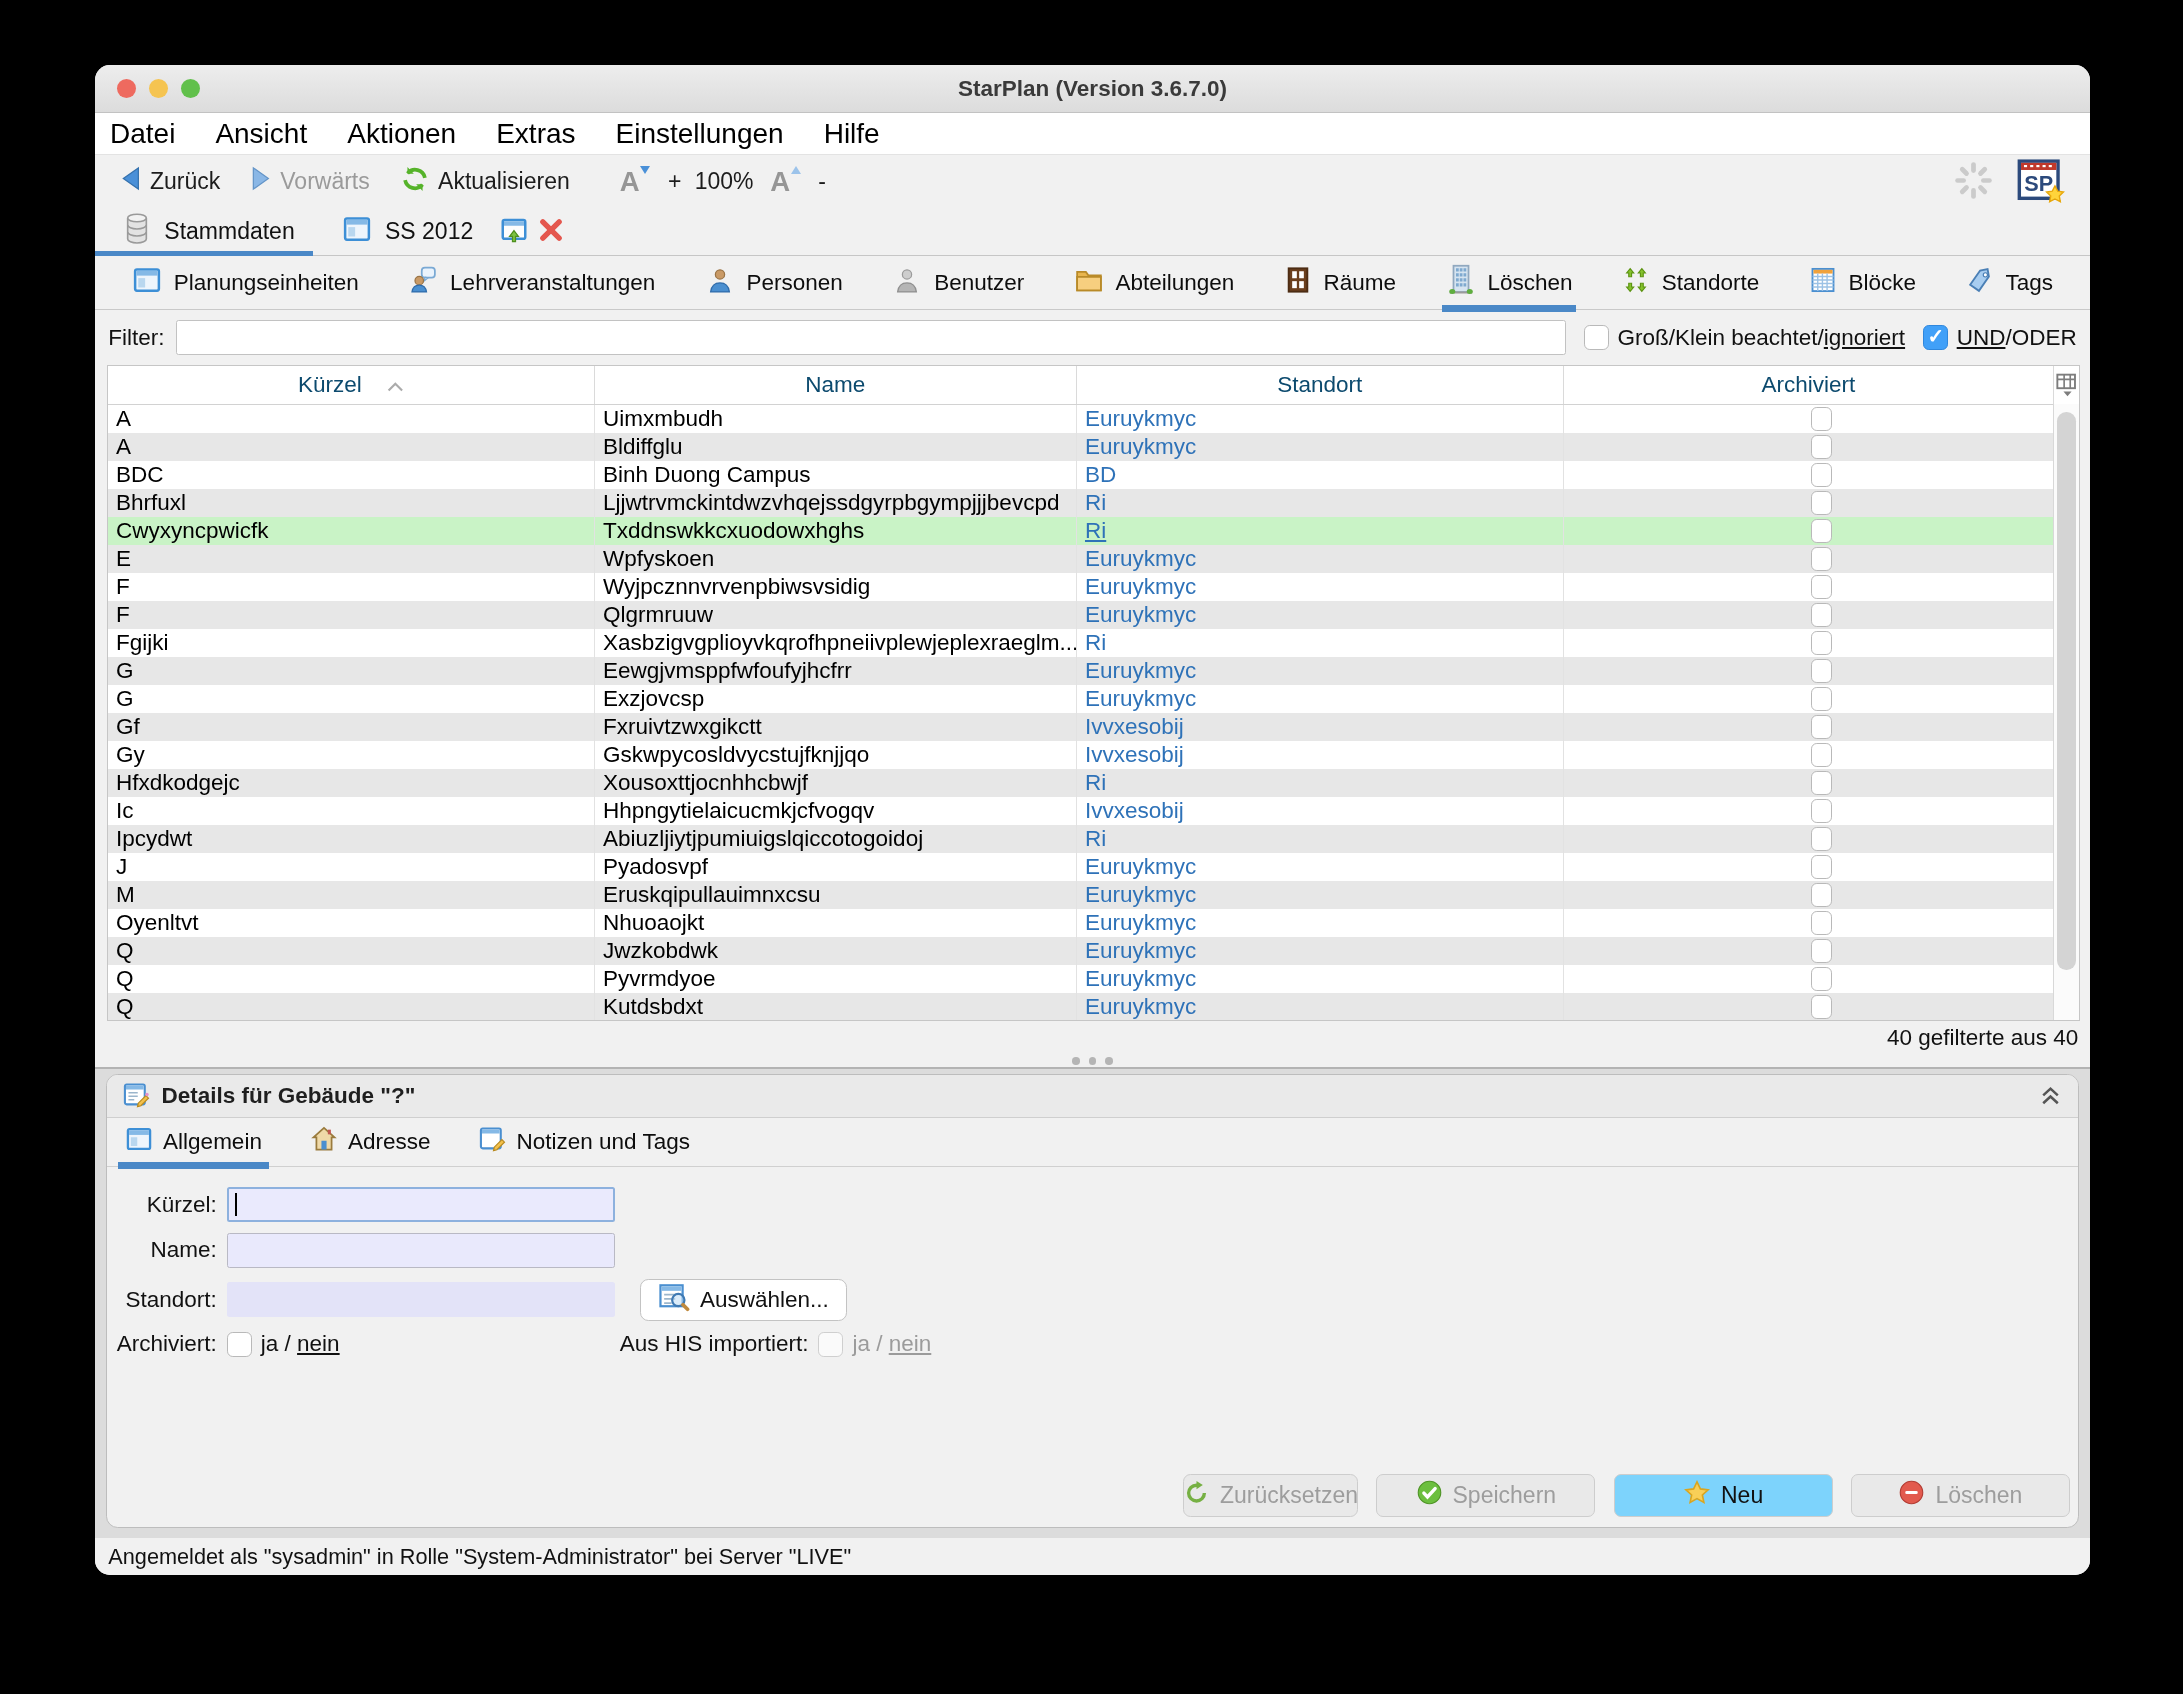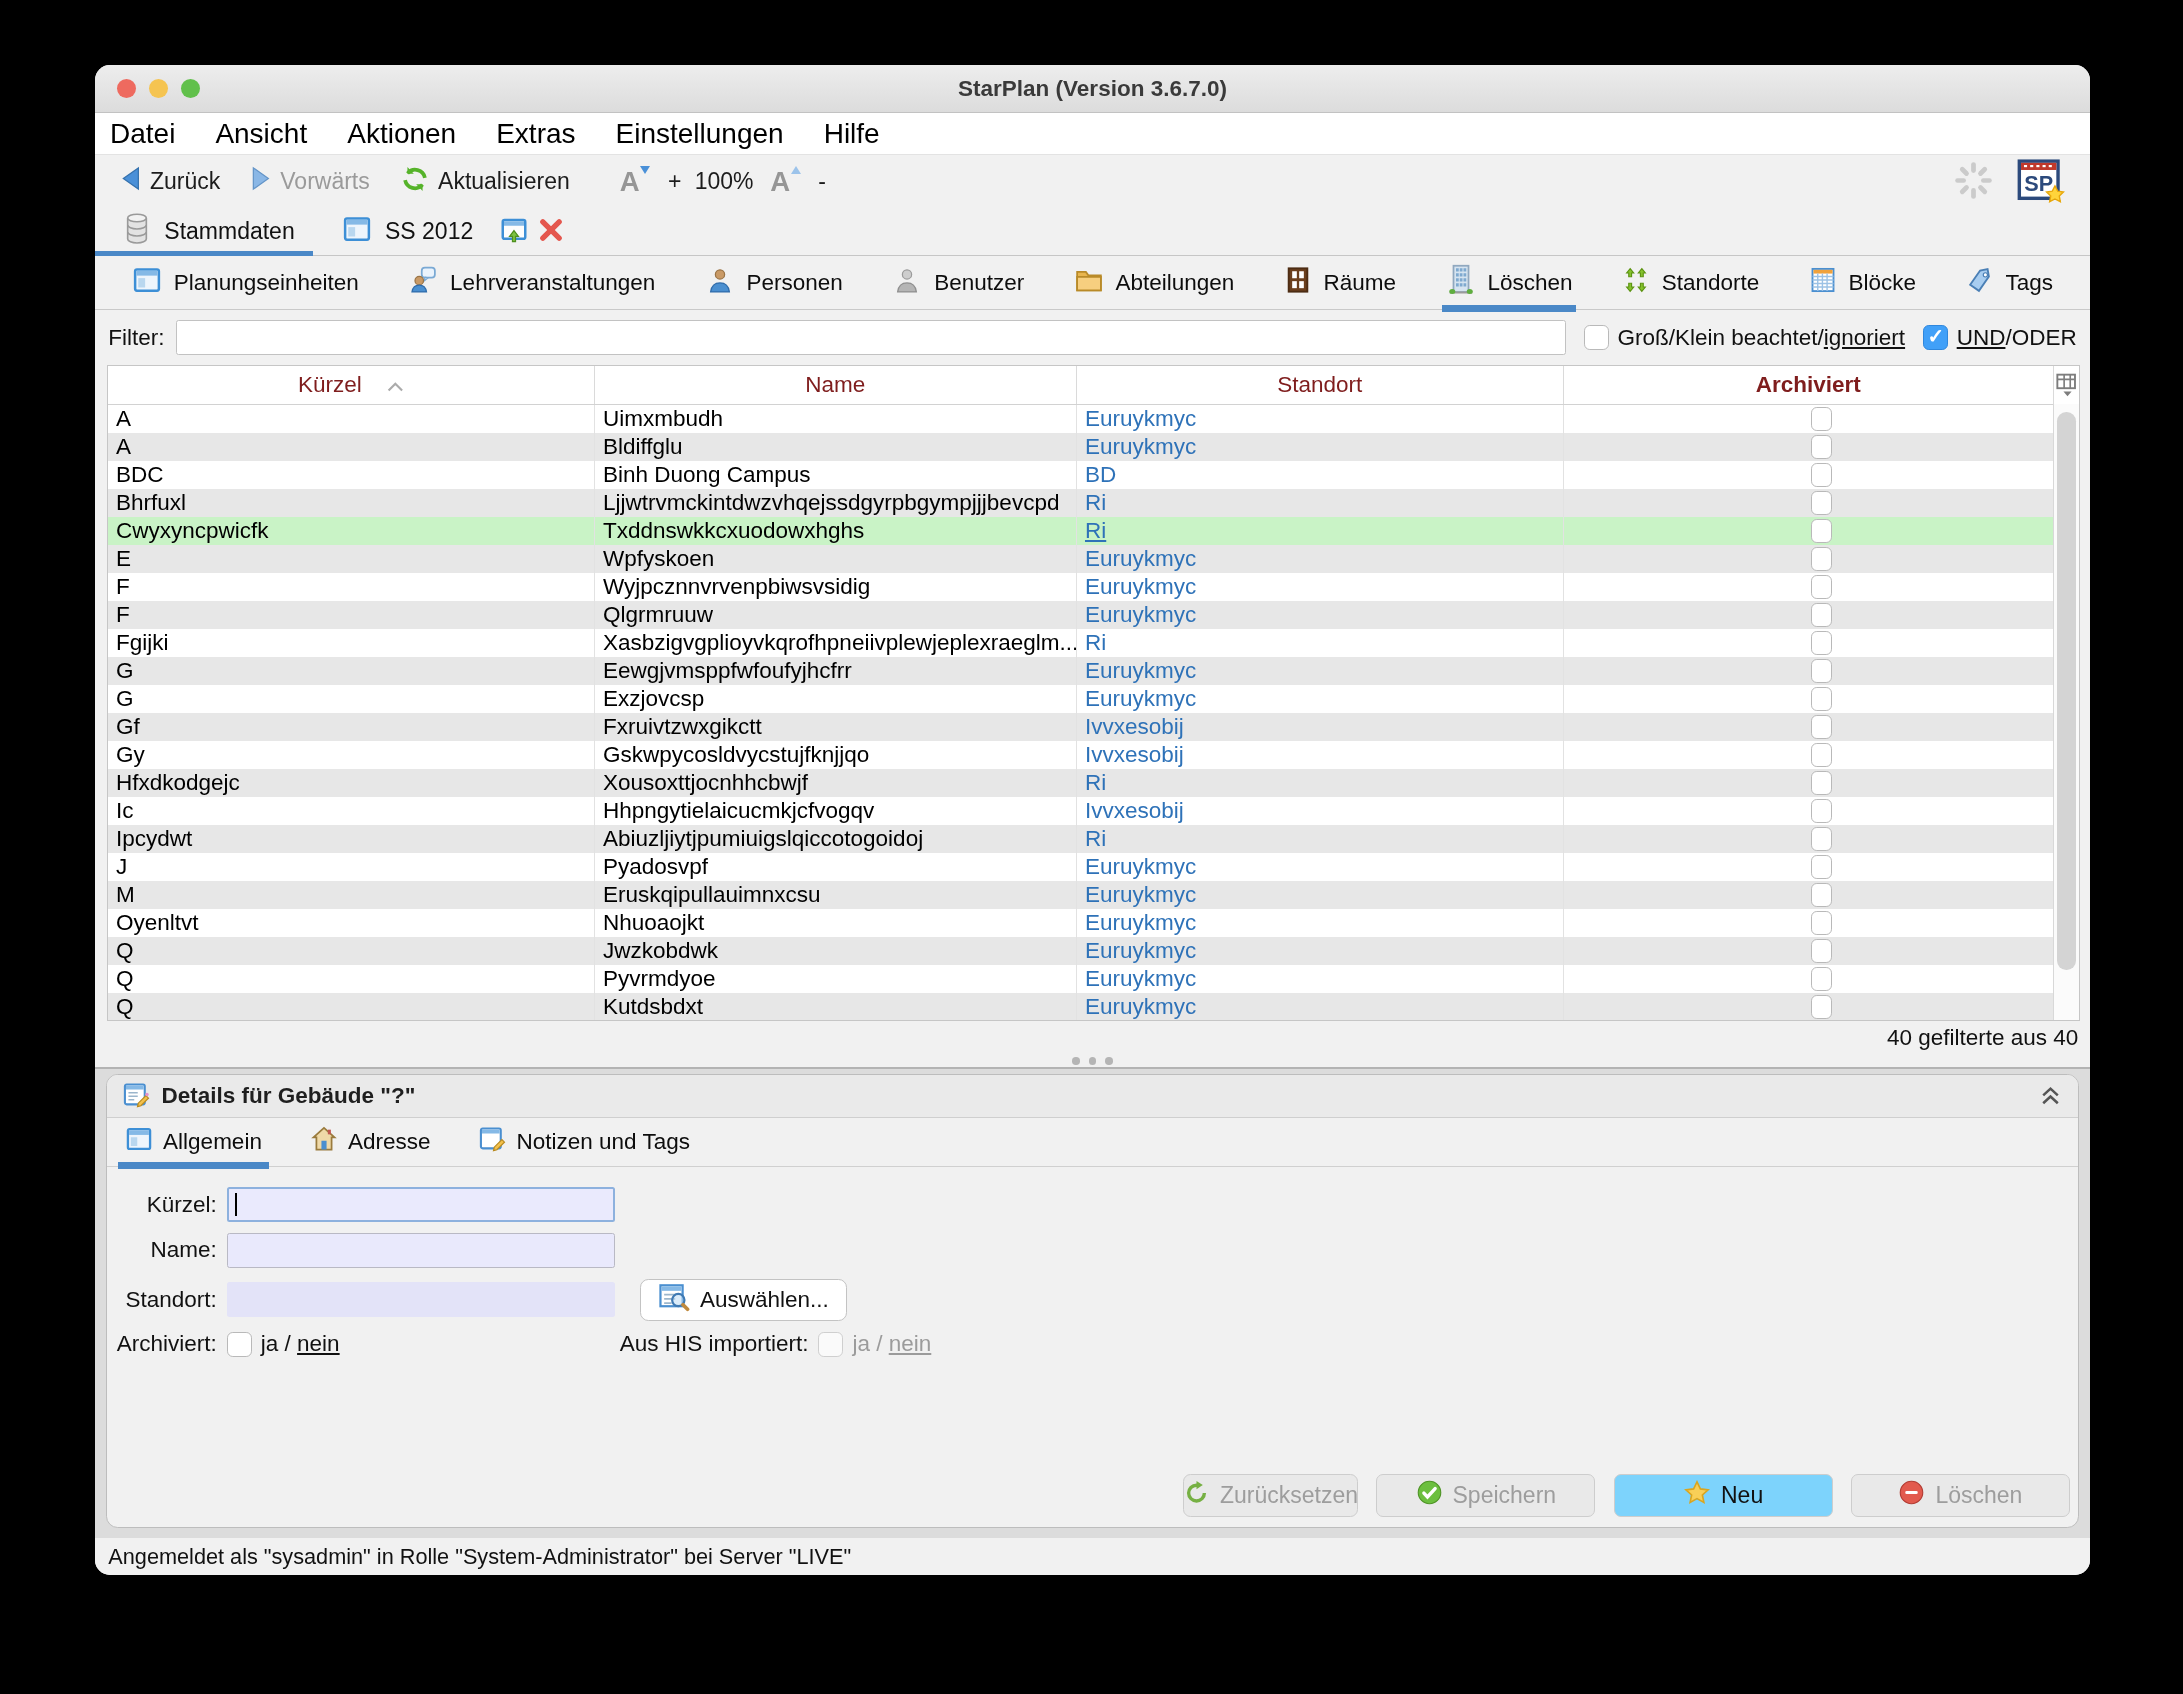--- a/index.html
+++ b/index.html
@@ -53,22 +53,22 @@
   .cbxgroup{display:flex;align-items:center;gap:8.3px;margin-left:18.3px;font-size:22.5px;color:#111;white-space:nowrap;}
   .cbx{width:25px;height:25px;border:1.7px solid #b9b9b9;border-radius:5.8px;background:#fff;box-sizing:border-box;position:relative;flex:0 0 auto;}
   .cbx.checked{background:#41a0f8;border-color:#2f87dd;}
   .cbx.checked::after{content:"✓";position:absolute;left:0;right:0;top:-2.5px;text-align:center;color:#fff;font-size:20px;font-weight:bold;}
   .u{text-decoration:underline;}
 
   
   .tablewrap{flex:0 0 auto;background:#f1f1f1;padding:0 10px 0 11.7px;}
   .table{background:#fff;border:1.7px solid #c6c6c6;height:656px;display:flex;flex-direction:column;position:relative;box-sizing:border-box;}
   .thead{display:flex;height:38px;flex:0 0 auto;border-bottom:1.7px solid #d2d2d2;align-items:stretch;}
-  .th{display:flex;align-items:center;justify-content:center;gap:25px;font-size:22.5px;color:#7f1d1d;border-right:1.7px solid #dadada;box-sizing:border-box;}
-  .col-k{flex:0 0 487px;} .col-n{flex:0 0 482px;} .col-s{flex:0 0 487px;} .col-a{flex:1;font-weight:bold;}
+  .th{display:flex;align-items:center;justify-content:center;gap:25px;font-size:22.5px;color:#0c4a6e;border-right:1.7px solid #dadada;box-sizing:border-box;}
+  .col-k{flex:0 0 487px;} .col-n{flex:0 0 482px;} .col-s{flex:0 0 487px;} .col-a{flex:1;}
   .th.corner{flex:0 0 25px;border-right:none;justify-content:center;padding:0;}
   .tbody{flex:1;overflow:hidden;position:relative;}
   .trow{display:flex;height:28px;align-items:center;background:#fff;}
   .trow.alt{background:#e7e7e7;}
   .trow.sel{background:#c9f3c6;}
   .cell{font-size:22.5px;color:#000;padding-left:8.3px;white-space:nowrap;overflow:hidden;box-sizing:border-box;height:100%;display:flex;align-items:center;border-right:0.8px solid #e2e2e2;}
   .slink{color:#2e72b8;}
   .trow.sel .slink{text-decoration:underline;}
   .acell{justify-content:center;padding-left:0;border-right:none;}
   .rowcbx{width:21px;height:24px;border:1.7px solid #b9b9b9;border-radius:5.8px;background:#fff;box-sizing:border-box;}

